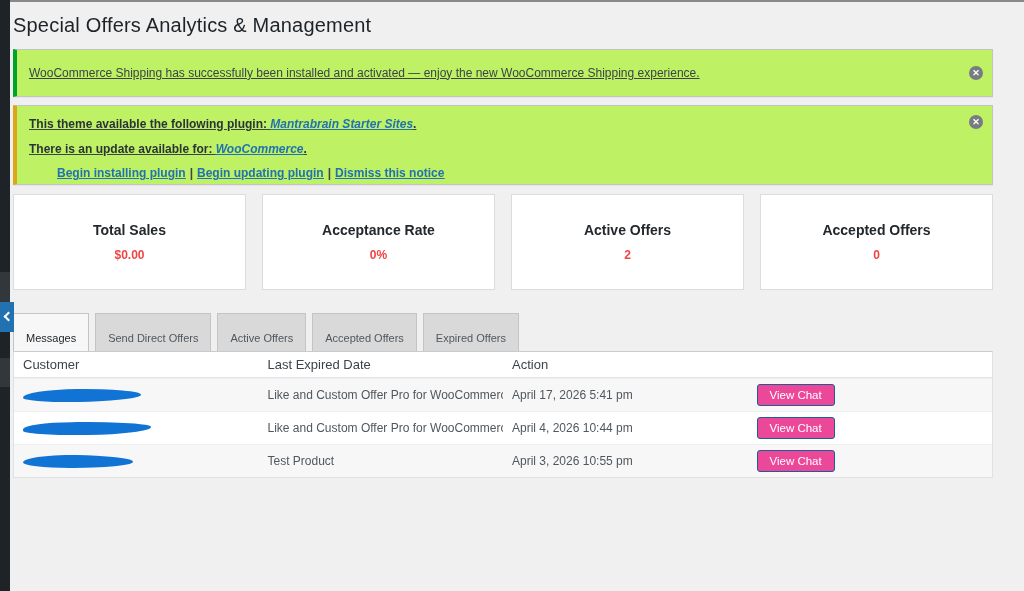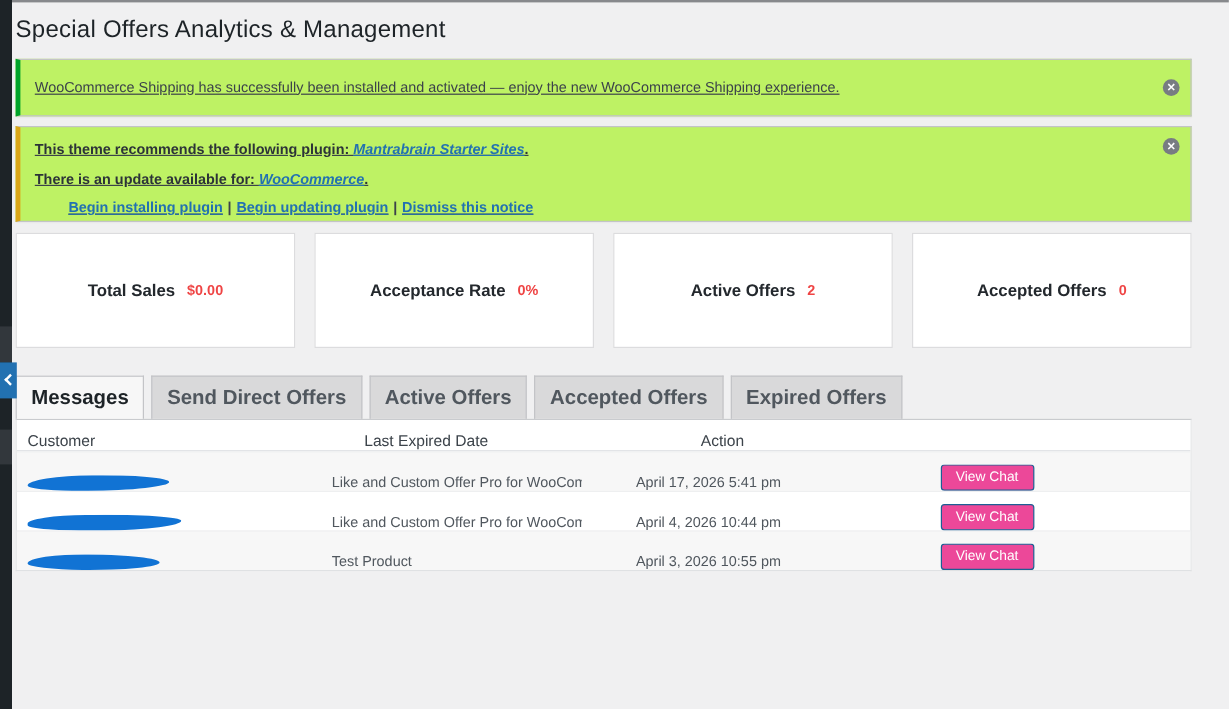--- a/index.html
+++ b/index.html
@@ -54,41 +54,41 @@
     background: #787c82; border-radius: 50%; cursor: pointer;
     display: flex; align-items: center; justify-content: center;
     color: #fff; font-size: 9px; line-height: 1; font-weight: bold;
   }
   .notice.success .dismiss { top: 16px; }
 
   
   .stats-row { display: flex; gap: 16px; margin-top: 9px; }
   .stat-card {
     flex: 1; height: 96px; background: #fff; border: 1px solid #dcdcde;
-    display: flex; flex-direction: row; align-items: center; justify-content: center;
+    display: flex; flex-direction: column; align-items: center; justify-content: center;
     gap: 10px;
   }
   .stat-label { font-size: 14px; font-weight: bold; color: #23282d; }
   .stat-value { font-size: 12px; font-weight: bold; color: #ef4444; }
 
   
   .tabs { margin-top: 23px; display: flex; gap: 6px; position: relative; z-index: 2; }
   .tab {
     background: #d9d9da; border: 1px solid #c3c4c7; border-bottom: none;
-    padding: 8px 12px 7px; font-size: 17px; font-weight: bold; color: #50575e;
+    padding: 18px 12px 7px; font-size: 11px; font-weight: normal; color: #50575e;
     cursor: pointer; white-space: nowrap;
   }
   .tab.active { background: #f7f7f7; color: #1d2327; }
 
   
   .msg-table {
     background: #fff; border: 1px solid #dfe1e3; border-top: 1px solid #c9cbce;
     width: 100%;
   }
-  .trow { display: flex; align-items: flex-end; height: 33px; font-size: 12px; color: #50575e; gap: 36px; }
+  .trow { display: flex; align-items: center; height: 33px; font-size: 12px; color: #50575e; }
   .trow.thead { height: 26px; font-size: 13px; color: #3c434a; border-bottom: 1px solid #e2e4e7; background: #fff; }
   .trow.stripe { background: #f7f7f7; }
   .trow + .trow { border-top: 1px solid #eeeff0; }
   .tcell { width: 25%; padding-left: 9px; overflow: hidden; white-space: nowrap; }
 
   .scribble {
     height: 13px; background: #1173d4; transform: rotate(-0.6deg);
     border-radius: 46% 54% 58% 42% / 62% 48% 52% 38%;
   }
   .r0 .scribble { width: 118px; }
@@ -117,21 +117,21 @@
 <div class="content">
 
   <h1 class="page-title">Special Offers Analytics &amp; Management</h1>
 
   <div class="notice success">
     <p>WooCommerce Shipping has successfully been installed and activated — enjoy the new WooCommerce Shipping experience.</p>
     <span class="dismiss">✕</span>
   </div>
 
   <div class="notice warning">
-    <p><span>This theme recommends the following plugin: </span><a class="plugin-link">Mantrabrain Starter Sites</a><span>.</span></p>
+    <p><span>This theme available the following plugin: </span><a class="plugin-link">Mantrabrain Starter Sites</a><span>.</span></p>
     <p><span>There is an update available for: </span><a class="plugin-link">WooCommerce</a><span>.</span></p>
     <p class="action-links"><a>Begin installing plugin</a><span class="sep">|</span><a>Begin updating plugin</a><span class="sep">|</span><a>Dismiss this notice</a></p>
     <span class="dismiss">✕</span>
   </div>
 
   <div class="stats-row">
     <div class="stat-card">
       <div class="stat-label">Total Sales</div>
       <div class="stat-value">$0.00</div>
     </div>

